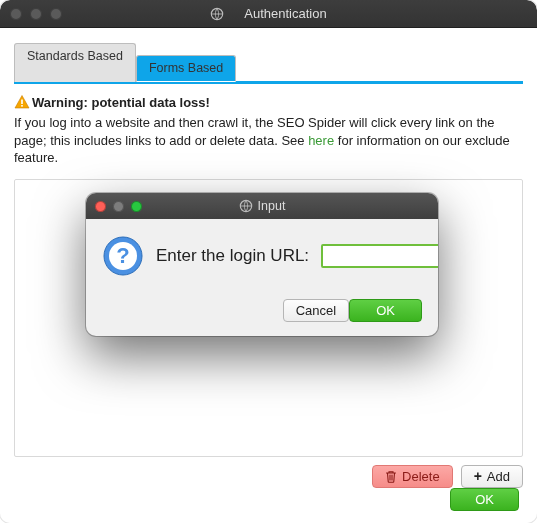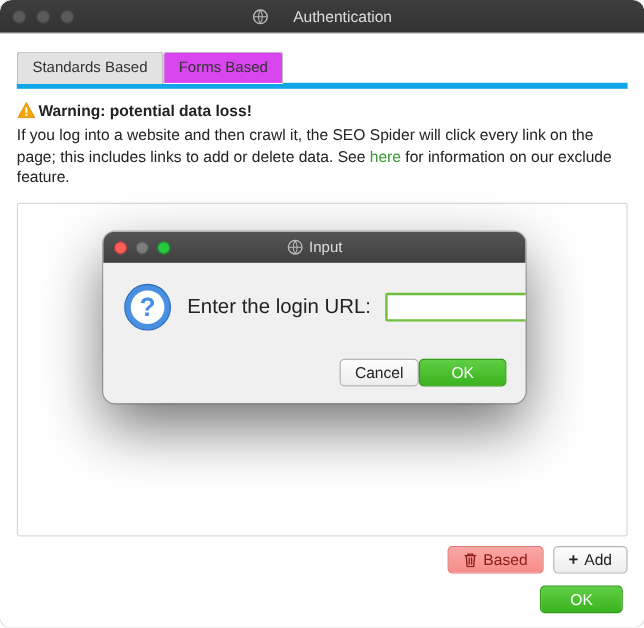--- a/index.html
+++ b/index.html
@@ -59,41 +59,42 @@
     display: inline-block;
   }
   .content {
     padding: 14px 14px 10px 14px;
     background: #fff;
     height: calc(523px - 28px);
     position: relative;
   }
   .tabs {
     display: flex;
-    border-bottom: 5px solid #0ea5e9;
+    border-bottom: 3px solid #0ea5e9;
     margin-bottom: 10px;
   }
   .tab {
     padding: 5px 12px 6px;
     font-size: 12.5px;
     background: #e2e2e2;
     border: 1px solid #bdbdbd;
     border-bottom: none;
     border-top-left-radius: 3px;
     border-top-right-radius: 3px;
     margin-right: 0px;
     position: relative;
     top: 1px;
     cursor: pointer;
     color: #333;
   }
   .tab.active {
-    background: #d946ef;
+    background: #0ea5e9;
     font-weight: 500;
     border-bottom: 1px solid #fff;
+    margin-top: 12px;
   }
   .warning-row {
     display: flex;
     align-items: center;
     gap: 2px;
     margin-bottom: 4px;
   }
   .warn-icon {
     width: 16px; height: 16px;
   }
@@ -264,21 +265,21 @@
 
     <div class="list-area"></div>
 
     <div class="btn-row">
       <button class="btn delete">
         <span class="trash-icon">
           <svg viewBox="0 0 12 13">
               <path d="M1.5 3h9M4 3V1.8h4V3M2.5 3l.7 8.5c0 .4.3.7.7.7h4.2c.4 0 .7-.3.7-.7L9.5 3M5 5v5M7 5v5" stroke="#8a1b17" stroke-width="1.1" fill="none" stroke-linecap="round"></path>
             </svg>
         </span>
-        <span>Based</span>
+        <span>Delete</span>
       </button>
       <button class="btn add">
         <span class="plus">+</span>
         <span>Add</span>
       </button>
     </div>
 
     <div class="footer-row">
       <button class="ok-green">OK</button>
     </div>

